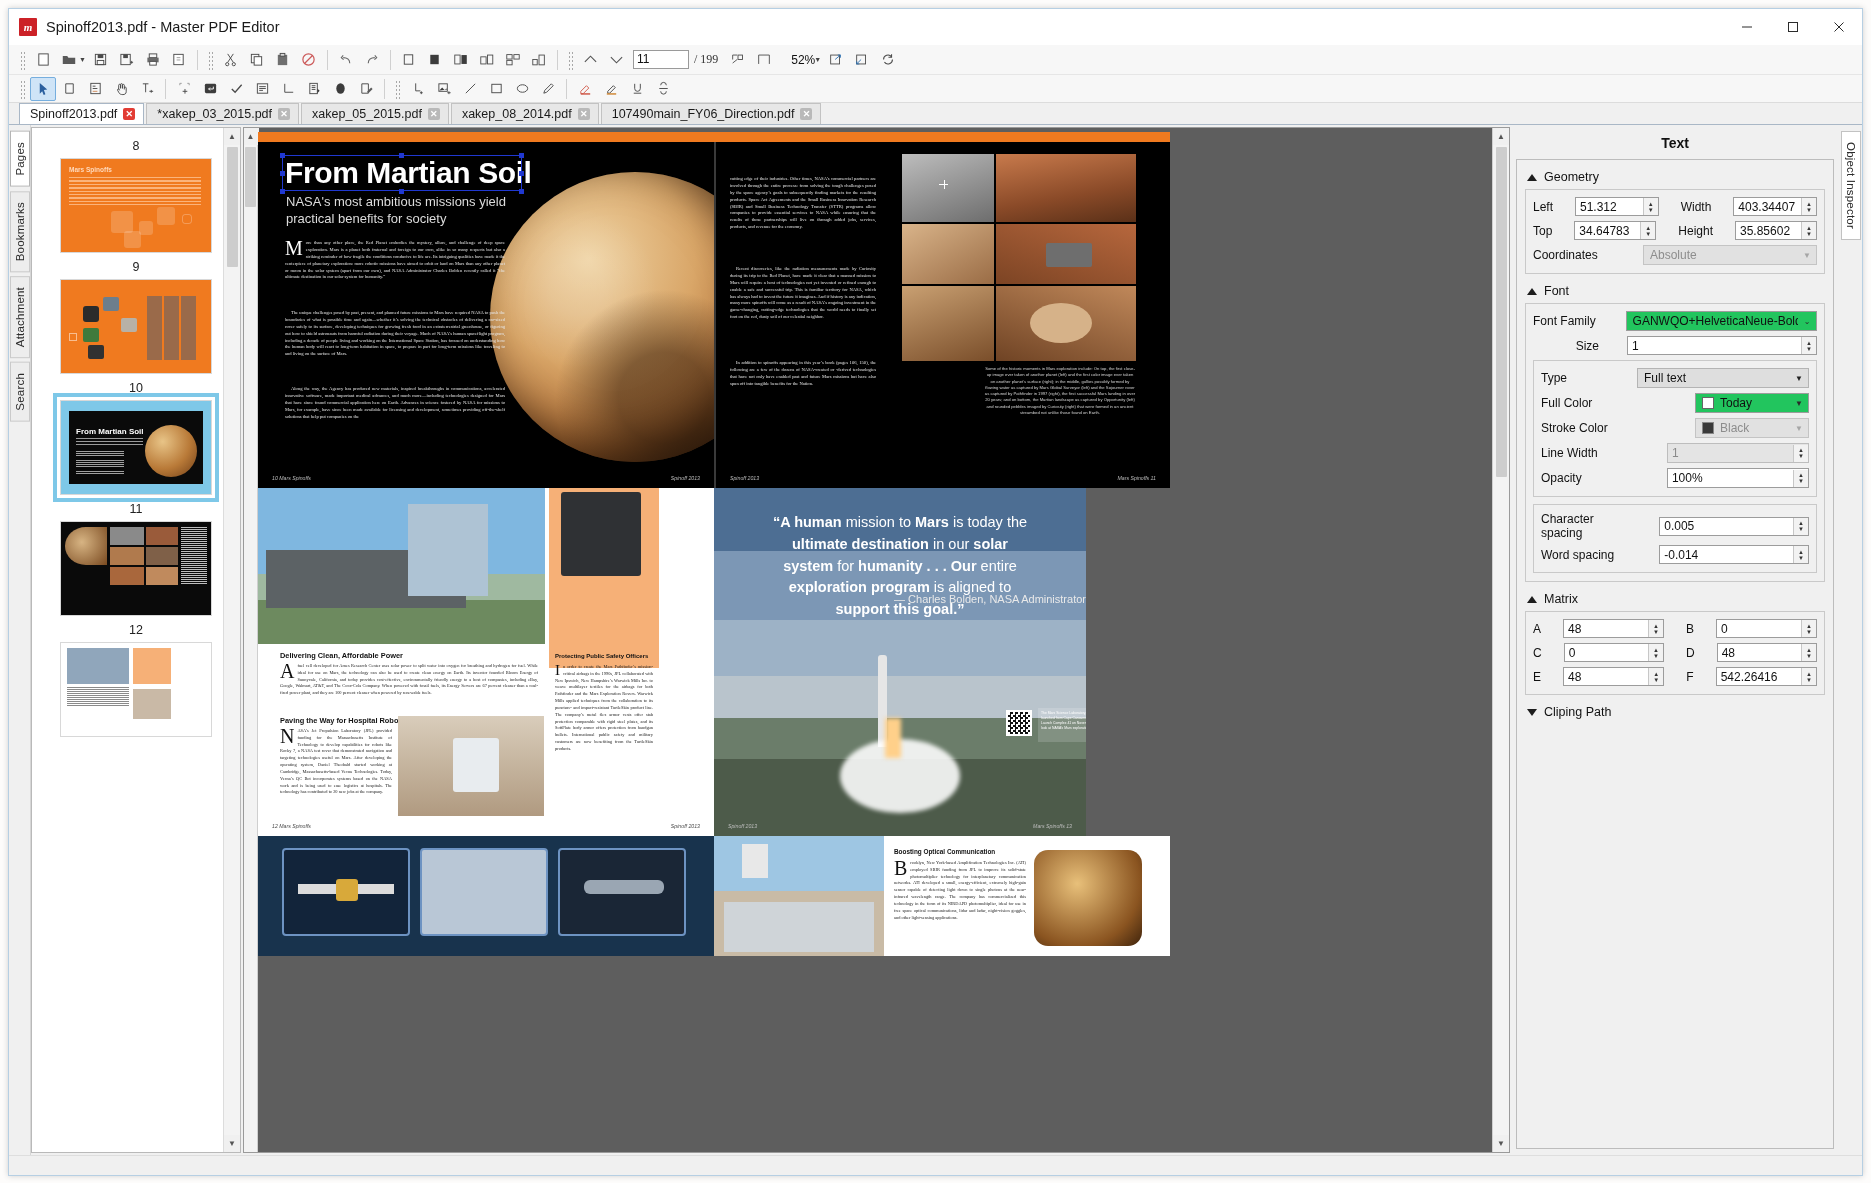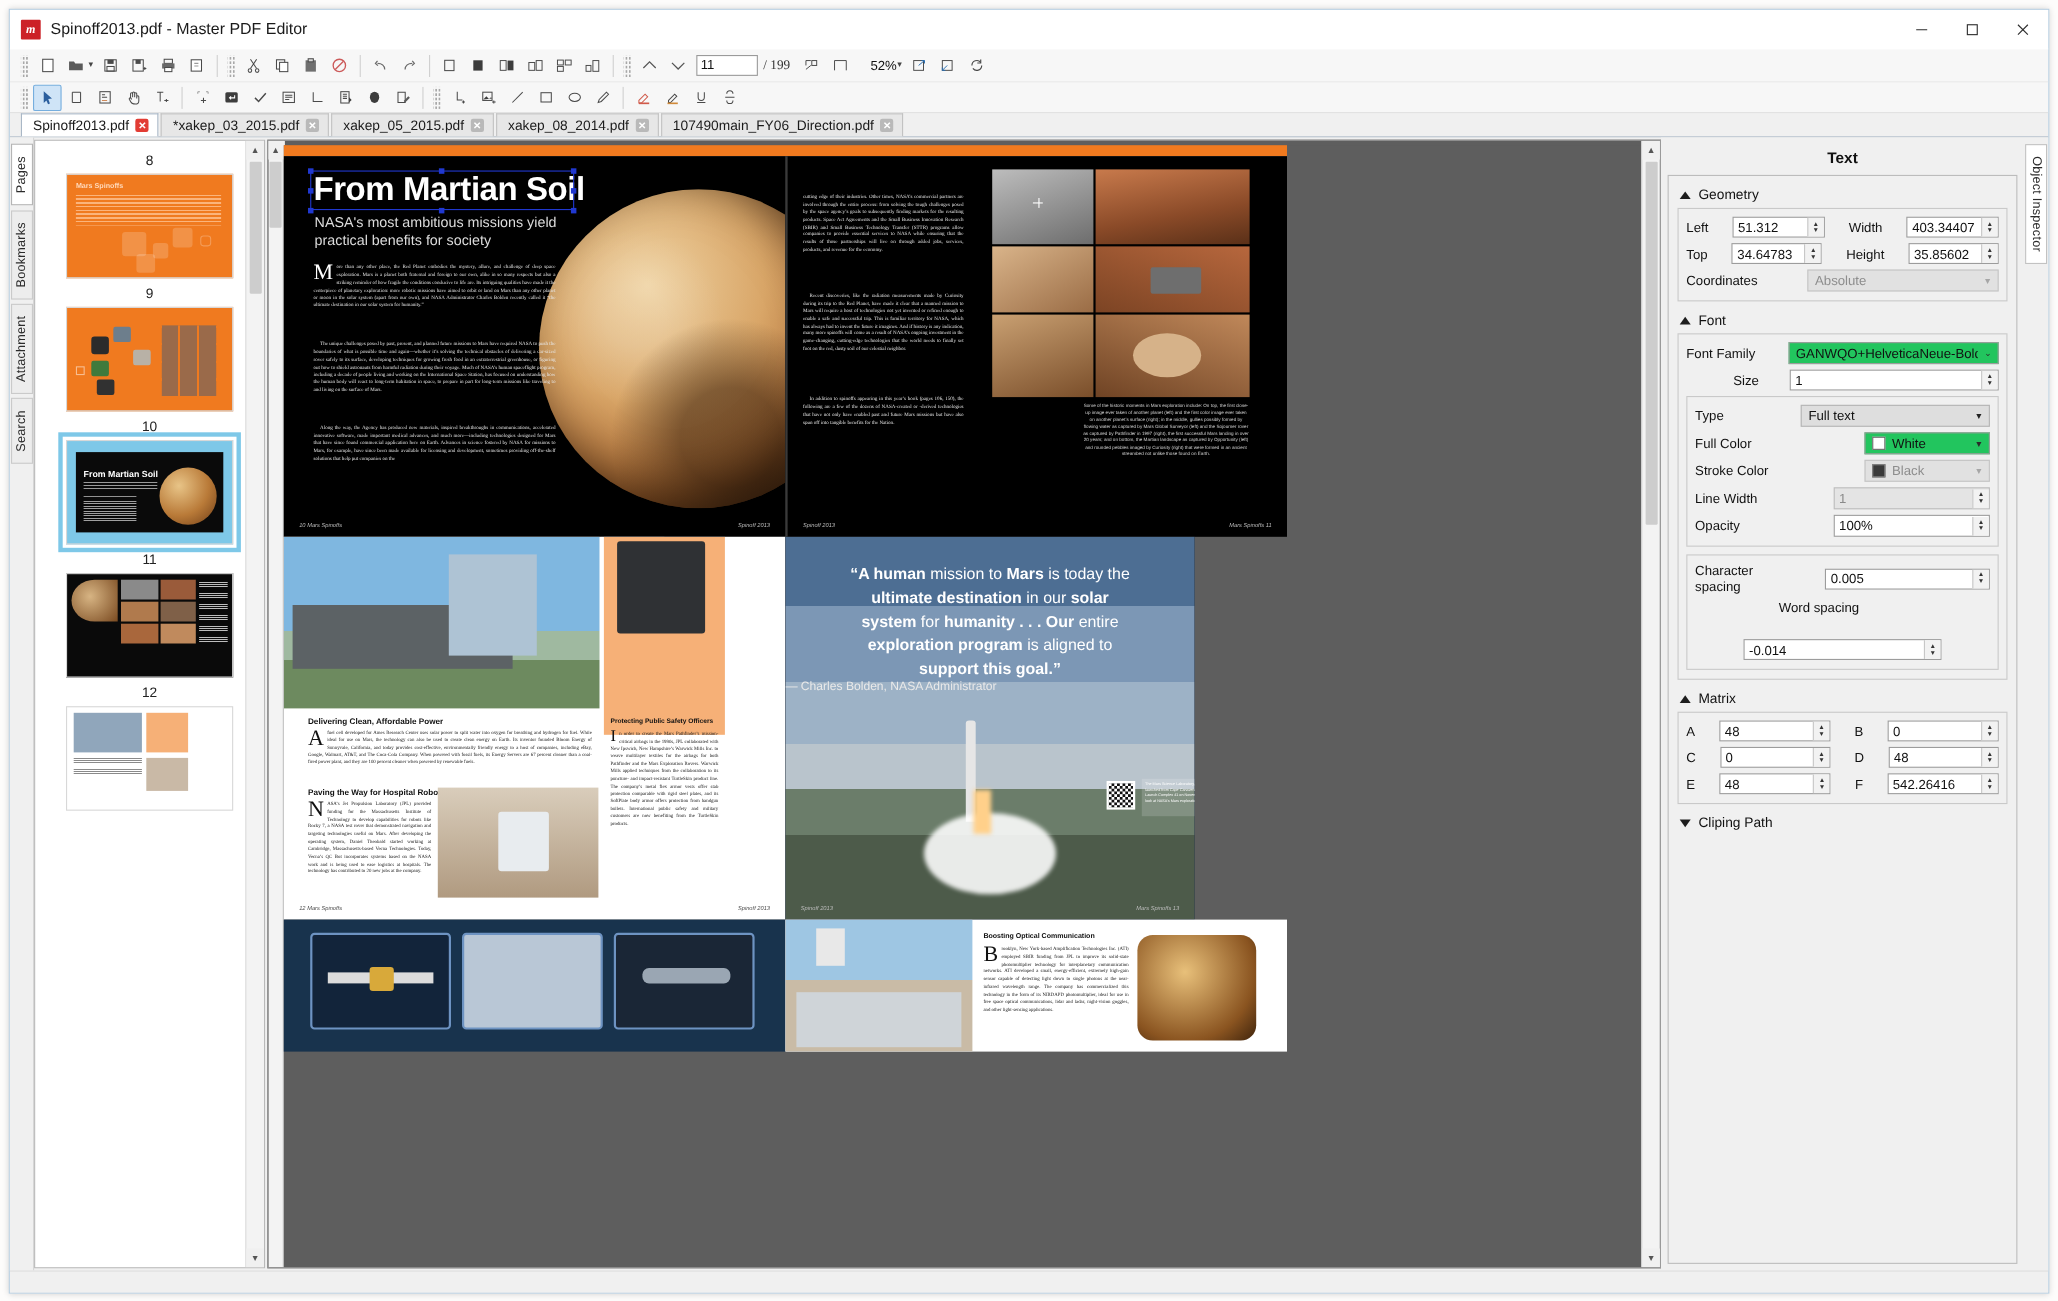--- a/index.html
+++ b/index.html
@@ -210,21 +210,21 @@
   
   .row2 { display: flex; height: 348px; }
   .p12 { width: 456px; background:#fff; position: relative; }
   .p13 { width: 372px; position: relative; background: #223247; }
   .quote {
     position: absolute; left: 22px; right: 22px; top: 24px;
     text-align: center; color: #fff; font-size: 14.5px; line-height: 1.5;
   }
   .quote b { font-weight: bold; }
   .quote .light { font-weight: normal; }
-  .quote-attr { position:absolute; left:0; right:0; top:130px; text-align:left;
+  .quote-attr { position:absolute; left:0; right:0; top:105px; text-align:right;
                 color:#e9e9e9; font-size:11px;}
   .art-head { position:absolute; font-size:7.4px; font-weight:bold; color:#111; }
   .art-body { position:absolute; font-size:4.4px; color:#1a1a1a; line-height:1.55;
               text-align:justify; font-family:"Liberation Serif", serif;}
   .sidebar-orange { position:absolute; background:#f6b077; }
   
   .row3 { display: flex; height: 120px; }
   .p14 { width: 456px; background:#18334d; position: relative; }
   .p15 { width: 456px; background:#fff; position: relative; }
   
@@ -997,21 +997,21 @@
               <span class="flabel" style="width:74px;">Type</span>
               <div class="combo gray" style="background:#dedede;border-color:#b4b4b4;">
                 <span class="ctxt" style="color:#111;">Full text</span>
                 <span class="carr" style="color:#222;">▼</span>
               </div>
             </div>
             <div class="frow">
               <span class="flabel" style="width:132px;">Full Color</span>
               <div class="combo">
                 <span class="swatch" style="background:#fff;"></span>
-                <span class="ctxt">White</span>
+                <span class="ctxt">Today</span>
                 <span class="carr">▼</span>
               </div>
             </div>
             <div class="frow">
               <span class="flabel" style="width:132px;">Stroke Color</span>
               <div class="combo gray">
                 <span class="swatch" style="background:#3a3a3a;border-color:#888;"></span>
                 <span class="ctxt">Black</span>
                 <span class="carr">▼</span>
               </div>
@@ -1042,21 +1042,21 @@
             <div class="frow">
               <span class="flabel" style="width:116px;">Character spacing</span>
               <div class="spin">
                 <input value="0.005" style="">
                 <div class="spin-btns">
                     <span>▲</span>
                     <span>▼</span>
                   </div>
               </div>
             </div>
-            <div class="frow" style="margin-bottom:0;flex-direction:column;">
+            <div class="frow" style="margin-bottom:0;">
               <span class="flabel" style="width:116px;">Word spacing</span>
               <div class="spin">
                 <input value="-0.014" style="">
                 <div class="spin-btns">
                     <span>▲</span>
                     <span>▼</span>
                   </div>
               </div>
             </div>
           </div>

